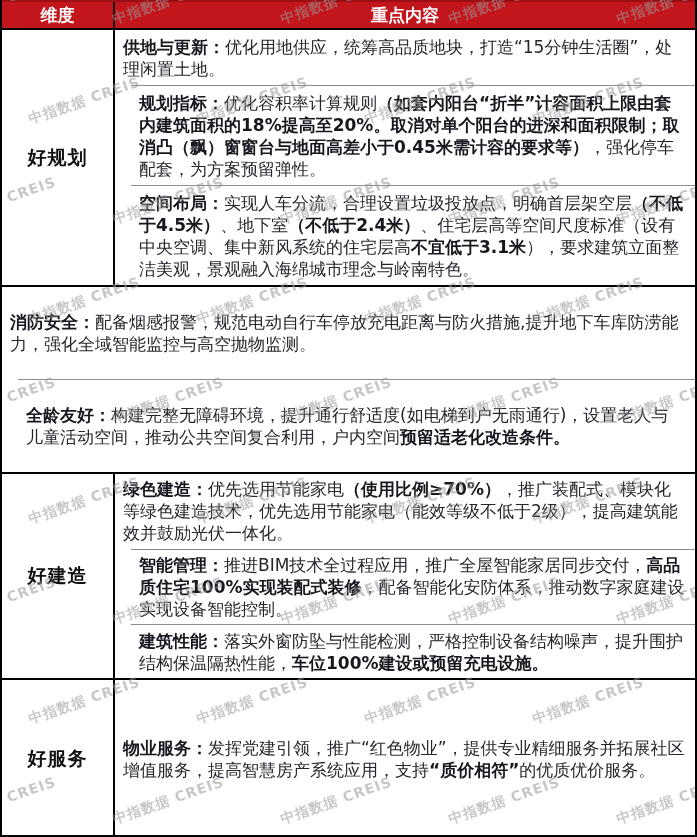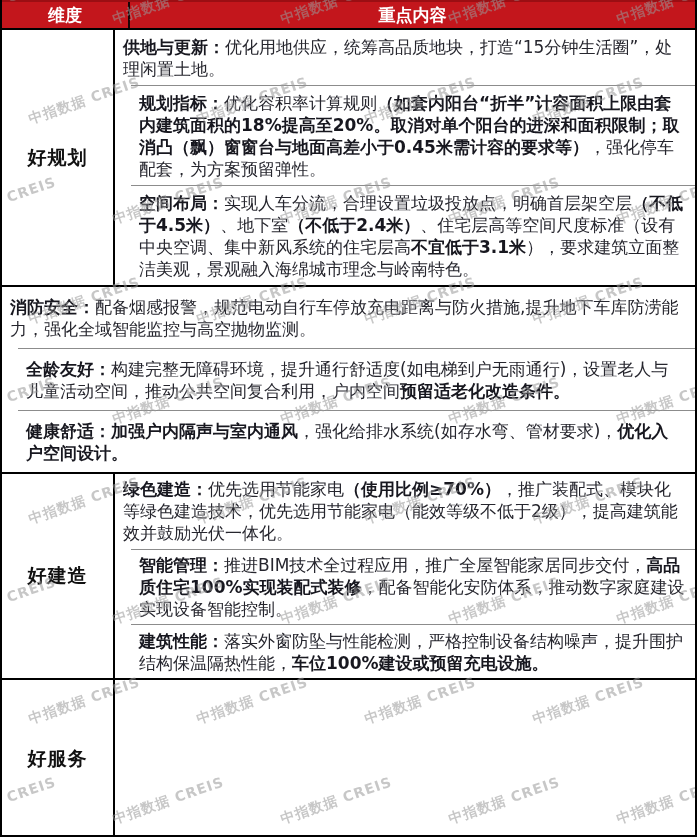--- a/index.html
+++ b/index.html
@@ -12,21 +12,21 @@
   }
   html,body{margin:0;padding:0;width:697px;height:837px;overflow:hidden;background:#ffffff;
     font-family:"DejaVu Sans","Liberation Sans",sans-serif;}
   *{box-sizing:border-box;}
   .page{position:relative;width:697px;height:837px;background:#fff;
     border-left:2px solid var(--border);border-right:2px solid var(--border);border-bottom:2px solid var(--border);
     overflow:hidden;}
   .header-row{display:flex;height:28px;background:var(--header-bg);color:var(--header-text);
     border-top:2px solid #9b0e13;}
   .hcell{display:flex;align-items:center;justify-content:center;font-weight:bold;font-size:17px;}
-  .hcell.dim{width:128px;flex:0 0 auto;border-right:2px solid #1a0506;}
+  .hcell.dim{width:113px;flex:0 0 auto;border-right:2px solid #1a0506;}
   .hcell.content{flex:1;}
   .tbody{display:flex;flex-direction:column;}
   .row{display:flex;border-top:2px solid var(--border);overflow:hidden;}
   .dim-cell{width:113px;flex:0 0 auto;display:flex;align-items:center;justify-content:center;
     font-weight:bold;font-size:19px;color:#111;border-right:2px solid var(--border);letter-spacing:1px;}
   .content-cell{flex:1;display:flex;flex-direction:column;overflow:hidden;}
   .item{flex:1 0 auto;display:flex;flex-direction:column;justify-content:center;padding:1px 10px 1px 8px;}
   .item + .item{border-top:1px solid var(--divider);margin-left:16px;}
   .item p{margin:0;font-size:17px;line-height:22px;color:var(--text);text-align:left;word-break:break-all;}
   .item p span.b{font-weight:bold;color:#17171f;}
@@ -58,42 +58,42 @@
         </div>
       </div>
       <div class="row" style="height: 187px;">
         <div class="content-cell">
           <div class="item">
             <p><span class="b">消防安全：</span><span>配备烟感报警，规范电动自行车停放充电距离与防火措施,提升地下车库防涝能力，强化全域智能监控与高空抛物监测。</span></p>
           </div>
           <div class="item">
             <p><span class="b">全龄友好：</span><span>构建完整无障碍环境，提升通行舒适度(如电梯到户无雨通行)，设置老人与儿童活动空间，推动公共空间复合利用，户内空间</span><span class="b">预留适老化改造条件。</span></p>
           </div>
-          <div class="item">
-            <p><span class="b">健康舒适：加强户内隔声与室内通风</span><span>，强化给排水系统(如存水弯、管材要求)，</span><span class="b">优化入户空间设计。</span></p>
-          </div>
         </div>
       </div>
       <div class="row" style="height: 206px;">
         <div class="dim-cell">好建造</div>
         <div class="content-cell">
           <div class="item">
             <p><span class="b">绿色建造：</span><span>优先选用节能家电</span><span class="b">（使用比例≥70%）</span><span>，推广装配式、模块化等绿色建造技术，优先选用节能家电（能效等级不低于2级），提高建筑能效并鼓励光伏一体化。</span></p>
           </div>
           <div class="item">
             <p><span class="b">智能管理：</span><span>推进BIM技术全过程应用，推广全屋智能家居同步交付，</span><span class="b">高品质住宅100%实现装配式装修</span><span>，配备智能化安防体系，推动数字家庭建设实现设备智能控制。</span></p>
           </div>
           <div class="item">
             <p><span class="b">建筑性能：</span><span>落实外窗防坠与性能检测，严格控制设备结构噪声，提升围护结构保温隔热性能，</span><span class="b">车位100%建设或预留充电设施。</span></p>
           </div>
         </div>
       </div>
       <div class="row" style="height: 159px;">
         <div class="dim-cell">好服务</div>
         <div class="content-cell">
+          <div class="item">
+            <p><span class="b">物业服务：</span><span>发挥党建引领，推广“红色物业”，提供专业精细服务并拓展社区增值服务，提高智慧房产系统应用，支持</span><span class="b">“质价相符”</span><span>的优质优价服务。</span></p>
+          </div>
         </div>
       </div>
     </div>
   <div class="watermarks">
       <span class="wm" style="left: -60px; top: -8px;">中指数据 CREIS</span>
       <span class="wm" style="left: 108px; top: -8px;">中指数据 CREIS</span>
       <span class="wm" style="left: 276px; top: -8px;">中指数据 CREIS</span>
       <span class="wm" style="left: 444px; top: -8px;">中指数据 CREIS</span>
       <span class="wm" style="left: 612px; top: -8px;">中指数据 CREIS</span>
       <span class="wm" style="left: 24px; top: 92px;">中指数据 CREIS</span>

